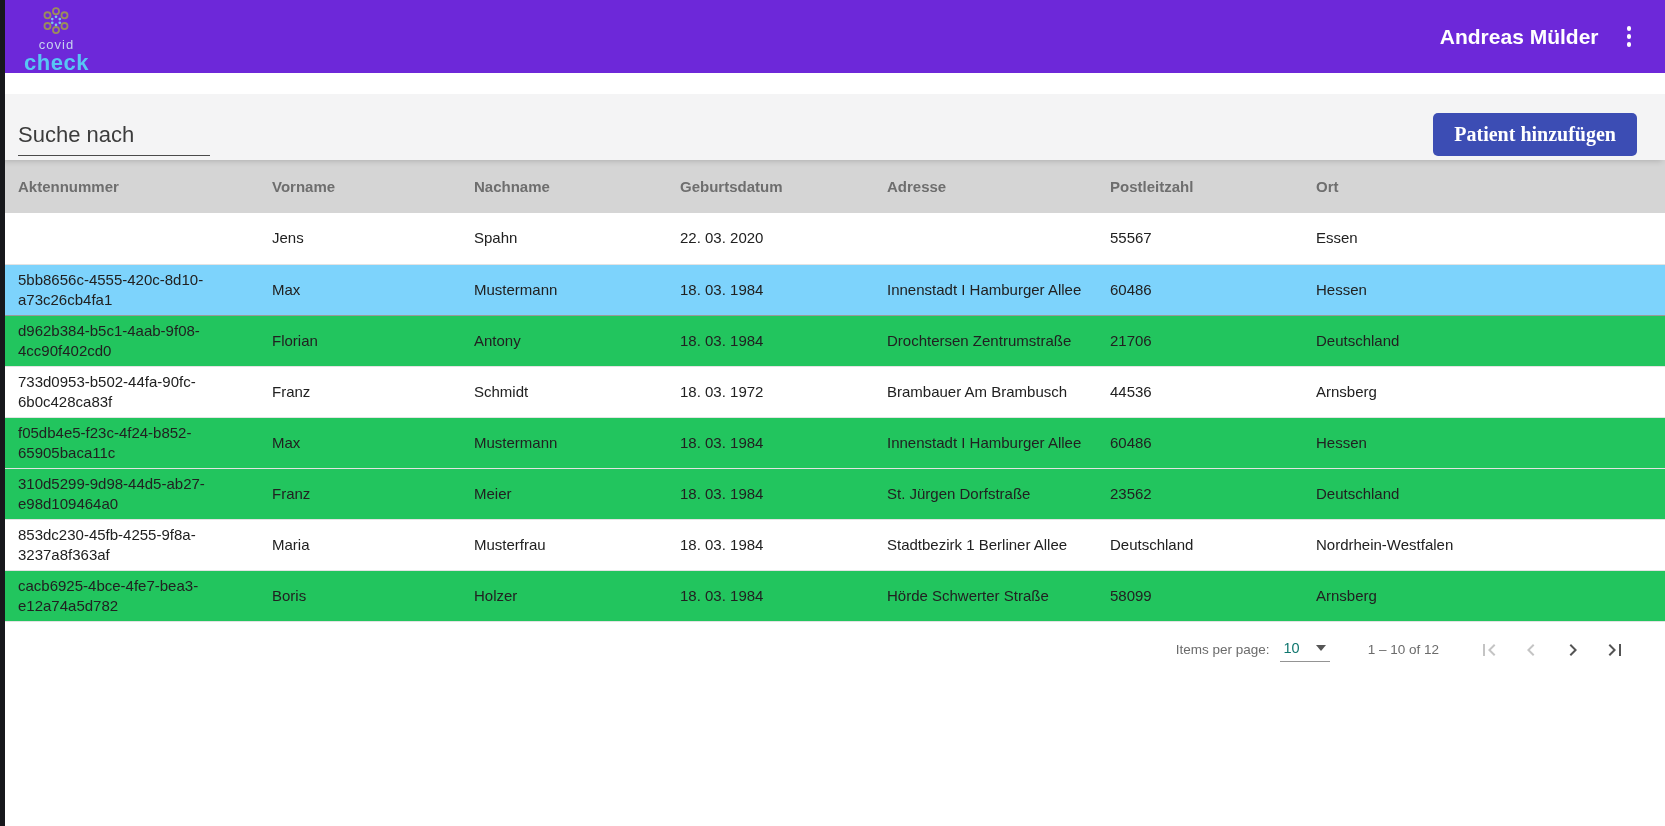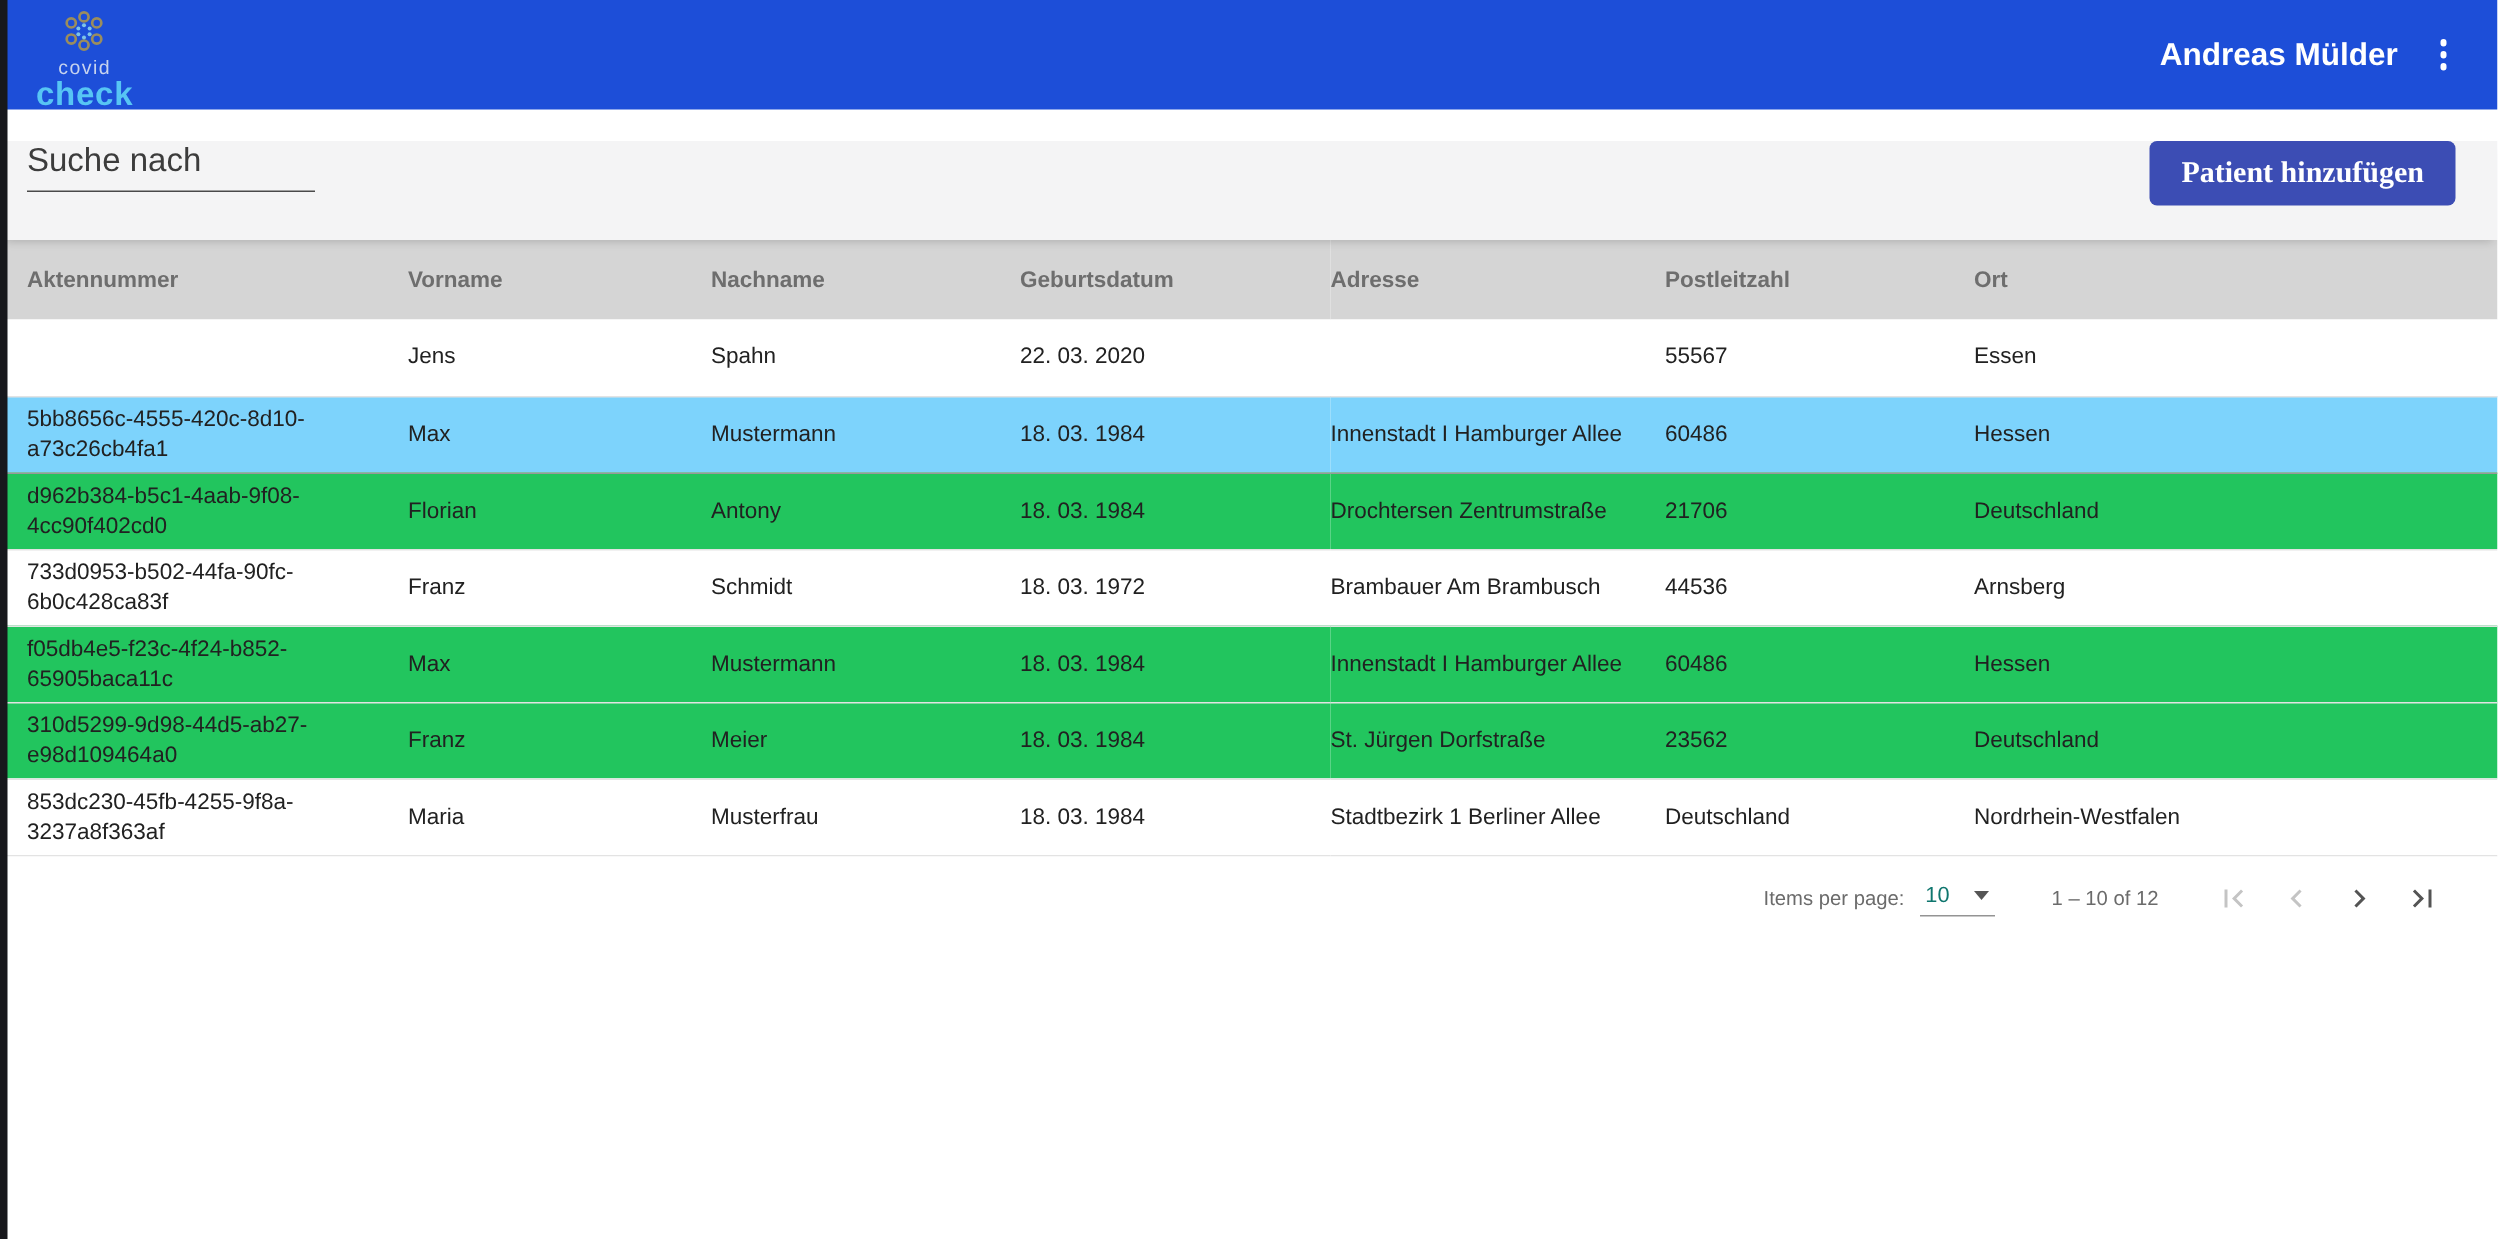--- a/index.html
+++ b/index.html
@@ -16,22 +16,22 @@
   .logo svg { display: block; }
   .logo-line1 { font-size: 13px; letter-spacing: 1px; color: #c7d3ee; margin-top: -1px; }
   .logo-line2 { font-size: 22px; font-weight: bold; color: #57c5f4; letter-spacing: 0.5px; margin-top: 1px; }
   .header-right { margin-left: auto; display: flex; align-items: center; gap: 20px; }
   .user-name { color: #ffffff; font-size: 21px; font-weight: bold; }
   .kebab { display: flex; flex-direction: column; gap: 3.5px; padding: 6px 8px; cursor: pointer; }
   .kebab i { width: 4.5px; height: 4.5px; border-radius: 50%; background: #ffffff; }
 
   
   .header-gap { height: 21px; background: #ffffff; }
-  .toolbar { height: 66px; background: #f4f4f5; display: flex; align-items: flex-start;
-    justify-content: space-between; padding: 0 28px 16px 18px; position: relative; z-index: 2;
+  .toolbar { height: 66px; background: #f4f4f5; display: flex; align-items: flex-end;
+    justify-content: space-between; padding: 0 28px 4px 18px; position: relative; z-index: 2;
     box-shadow: 0 4px 6px -3px rgba(0,0,0,0.18); }
   .search-wrap { width: 192px; }
   .search-input { width: 100%; background: transparent; border: none; outline: none;
     border-bottom: 1.5px solid #4a4a4a; font-size: 22px; color: #333333;
     padding: 0 0 7px 0; font-family: inherit; }
   .search-input::placeholder { color: #3c3c3c; opacity: 1; }
   .add-btn { background: #3c4db4; color: #ffffff; border: none; border-radius: 5px;
     font-family: Liberation Serif, serif; font-size: 20px; font-weight: bold; padding: 10px 21px; cursor: pointer; }
 
   
@@ -61,21 +61,21 @@
   .nav-btn svg { display: block; }
   .nav-btn.disabled { cursor: default; }
   .nav-btn.disabled svg { fill: #c4c4c4; }
   .nav-btn.enabled svg { fill: #545454; }
 </style>
 </head>
 <body>
 
 <div class="edge-strip"></div>
 
-<header class="app-header" style="background: #1d4ed8; justify-content: space-between;">
+<header class="app-header" style="background: #6d28d9; justify-content: space-between;">
   <div class="logo">
     <span>
       <svg width="36" height="34" viewBox="0 0 40 38">
         <g fill="none" stroke="#9b8d5d" stroke-width="2">
           <circle cx="20" cy="7" r="3.4"></circle>
           <circle cx="29.5" cy="11.5" r="3.4"></circle>
           <circle cx="29.5" cy="23.5" r="3.4"></circle>
           <circle cx="20" cy="28" r="3.4"></circle>
           <circle cx="10.5" cy="23.5" r="3.4"></circle>
           <circle cx="10.5" cy="11.5" r="3.4"></circle>
@@ -190,20 +190,29 @@
   </tr>
       <tr>
     <td>853dc230-45fb-4255-9f8a-3237a8f363af</td>
     <td>Maria</td>
     <td>Musterfrau</td>
     <td>18. 03. 1984</td>
     <td>Stadtbezirk 1 Berliner Allee</td>
     <td>Deutschland</td>
     <td>Nordrhein-Westfalen</td>
   </tr>
+      <tr class="striped">
+    <td>cacb6925-4bce-4fe7-bea3-e12a74a5d782</td>
+    <td>Boris</td>
+    <td>Holzer</td>
+    <td>18. 03. 1984</td>
+    <td>Hörde Schwerter Straße</td>
+    <td>58099</td>
+    <td>Arnsberg</td>
+  </tr>
     </tbody>
 </table>
 
 <div class="footer">
   <div class="paginator">
     <div class="ipp">
       <span class="ipp-label">Items per page:</span>
       <span class="ipp-select">
         <span class="ipp-value">10</span>
         <span class="caret"></span>

